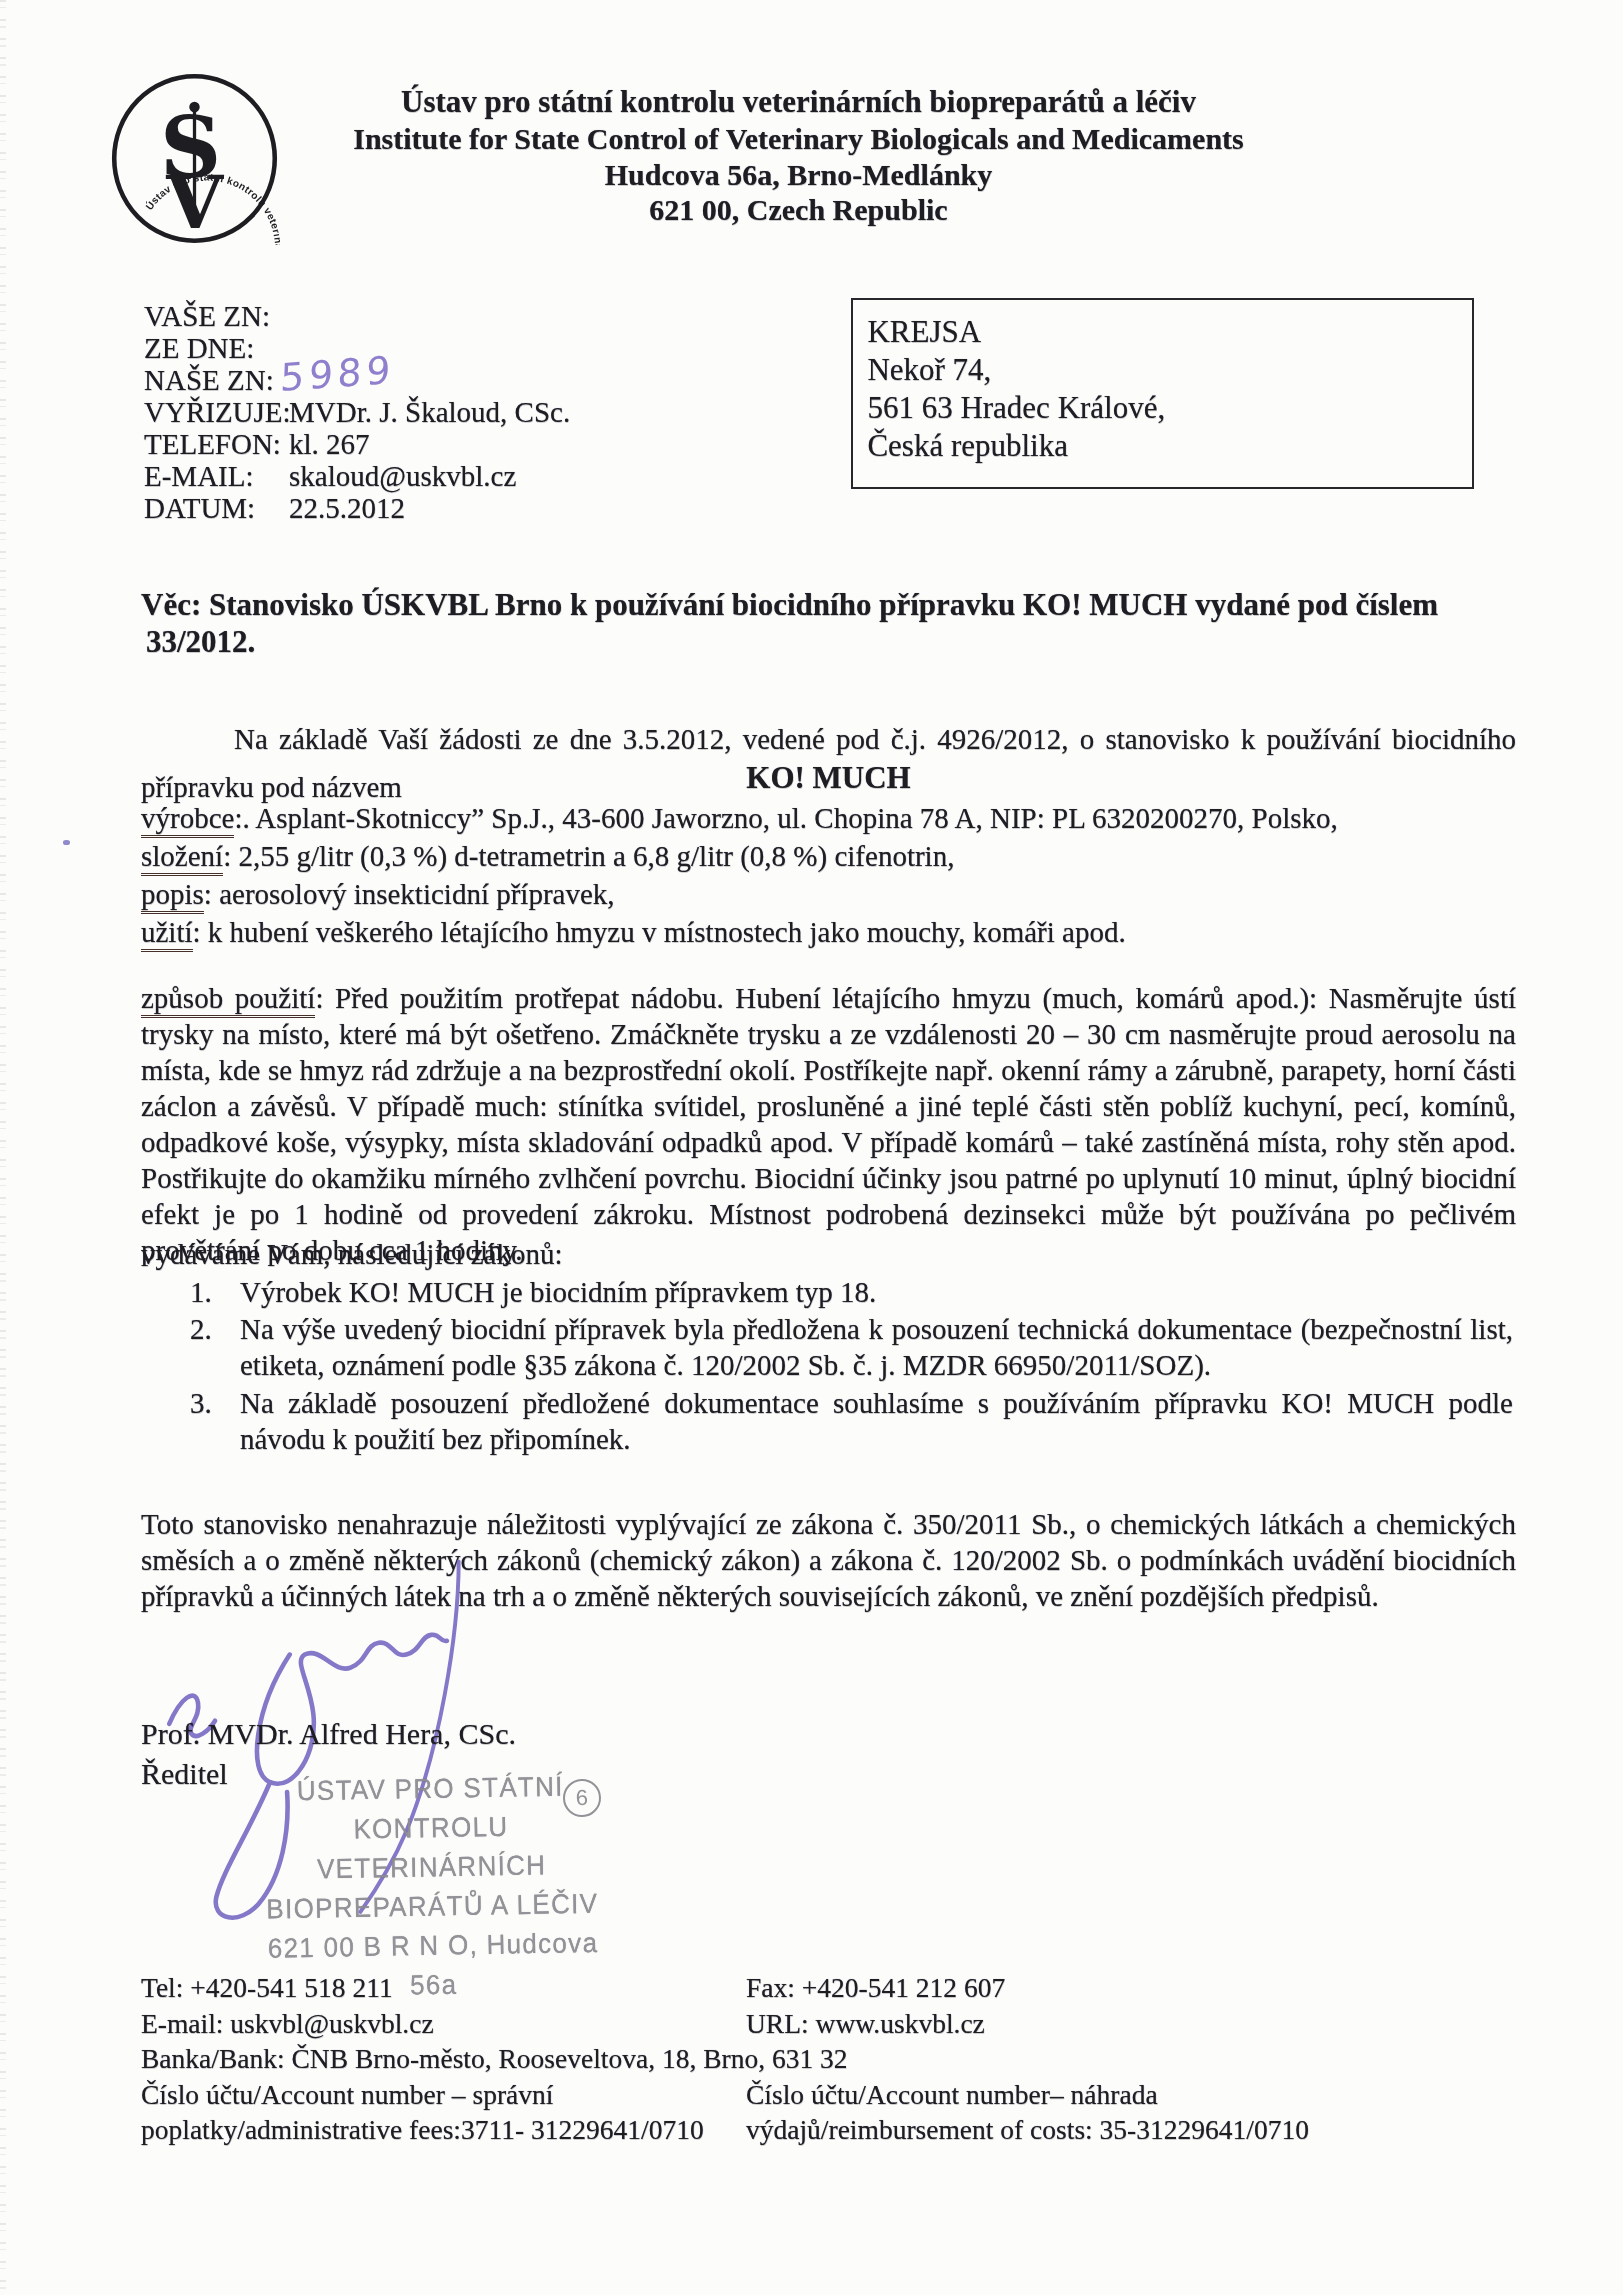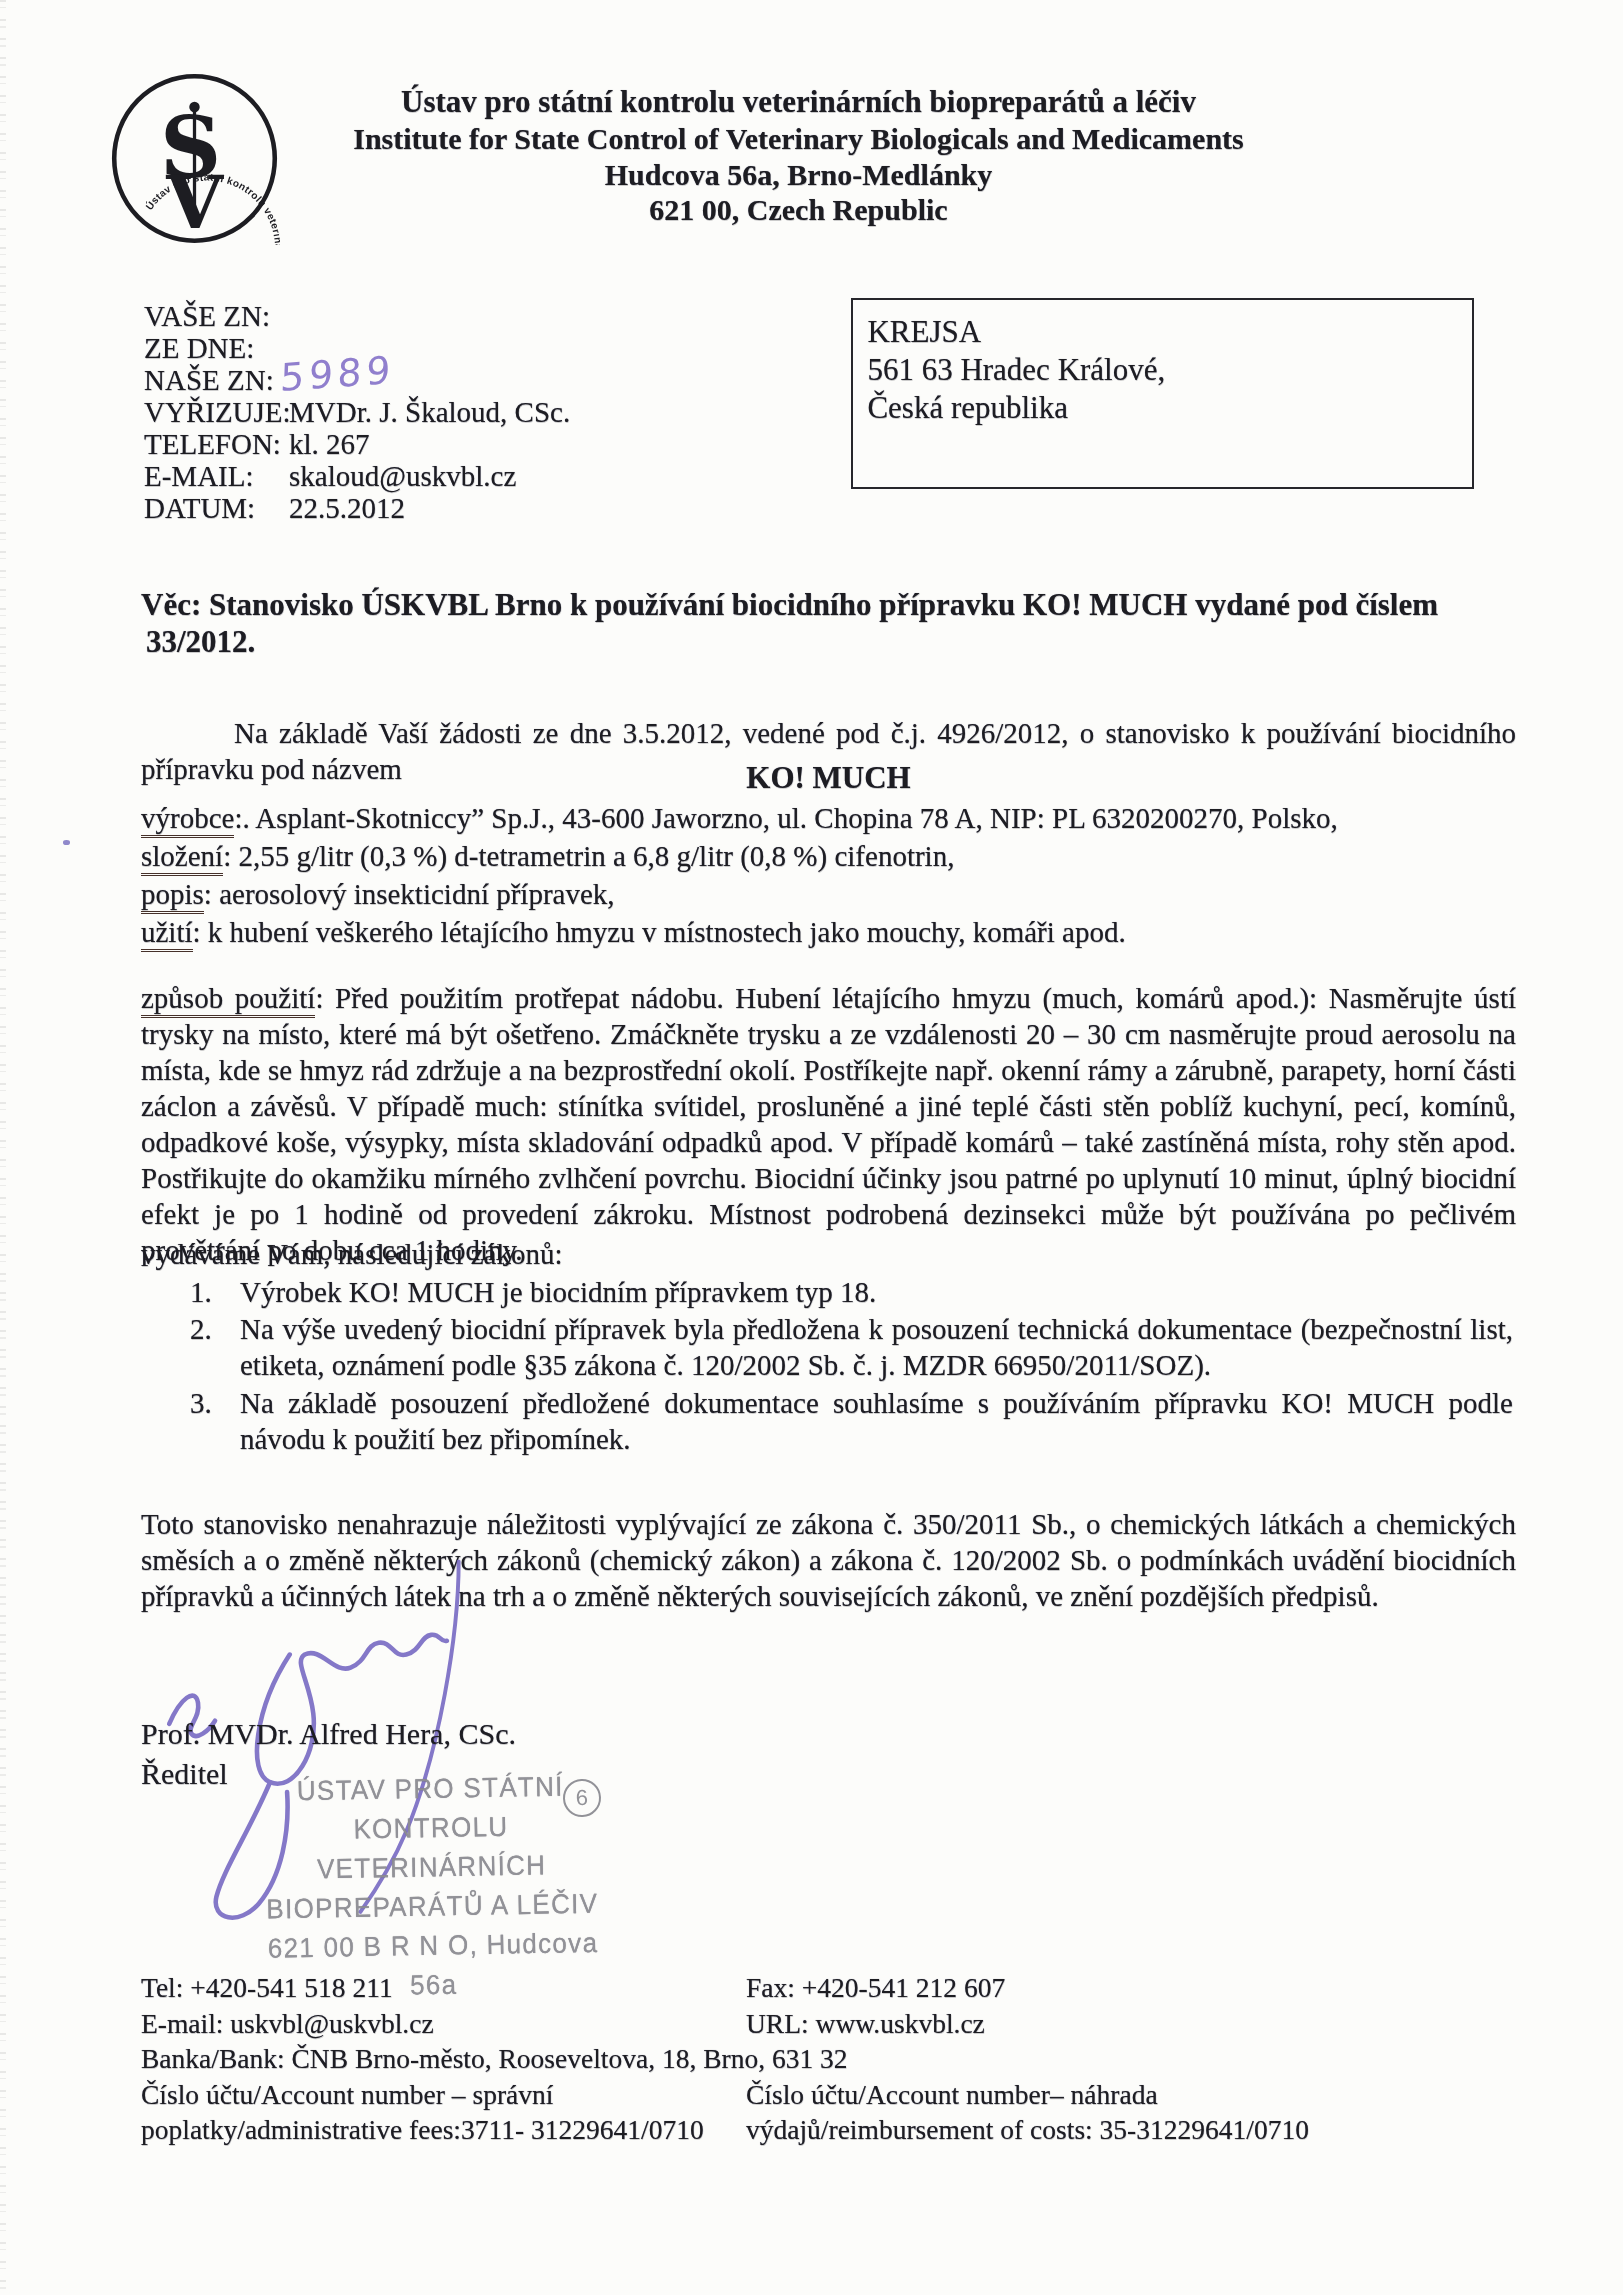--- a/index.html
+++ b/index.html
@@ -35,21 +35,21 @@
     left:851px; top:298px; width:623px; height:191px;
     border:2.6px solid #26262b; box-sizing:border-box;
     padding:13px 0 0 14.4px; font-size:31px; line-height:38px;
   }
 
   
   .subject{ left:141px; top:586px; width:1381px; font-weight:bold; font-size:31px; line-height:37px; }
   .subject .l2{ margin-left:5px; }
 
   
-  .intro{ left:141px; top:686px; width:1375px; font-size:29px; line-height:36px; text-indent:93px; text-align:justify; }
+  .intro{ left:141px; top:686px; width:1375px; font-size:29px; line-height:48px; text-indent:93px; text-align:justify; }
   .product-title{ left:141px; top:760px; width:1375px; text-align:center; font-weight:bold; font-size:31px; }
   .attrs{ left:141px; top:799px; width:1384px; font-size:29px; line-height:38px; }
   .u-lbl{ border-bottom:3.3px double #46312a; padding-bottom:0.7px; }
   .usage{ left:141px; top:951px; width:1375px; font-size:29px; line-height:36px; text-align:justify; }
   .statement-intro{ left:141px; top:1238px; width:1375px; font-size:29px; }
   .statements{ left:190px; top:1274px; width:1323px; font-size:29px; line-height:36px; }
   .statements .item{ position:relative; padding-left:50px; text-align:justify; margin-bottom:1.3px; }
   .statements .num{ position:absolute; left:0; top:0; }
   .legal{ left:141px; top:1477px; width:1375px; font-size:29px; line-height:36px; text-align:justify; }
 
@@ -117,20 +117,21 @@
     <div><span class="lbl">VYŘIZUJE:</span><span>MVDr. J. Škaloud, CSc.</span></div>
     <div><span class="lbl">TELEFON:</span><span>kl. 267</span></div>
     <div><span class="lbl">E-MAIL:</span><span>skaloud@uskvbl.cz</span></div>
     <div><span class="lbl">DATUM:</span><span>22.5.2012</span></div>
   </div>
 
   <div class="abs handwritten">5989</div>
 
   <div class="abs recipient scan-text">
     <div>KREJSA</div>
+    <div>Nekoř 74,</div>
     <div>561 63 Hradec Králové,</div>
     <div>Česká republika</div>
   </div>
 
   <div class="abs subject scan-text">
     <div>Věc: Stanovisko ÚSKVBL Brno k používání biocidního přípravku KO! MUCH vydané pod číslem</div>
     <div class="l2">33/2012.</div>
   </div>
 
   <p class="abs intro scan-text">Na základě Vaší žádosti ze dne 3.5.2012, vedené pod č.j. 4926/2012, o stanovisko k používání biocidního přípravku pod názvem</p>

